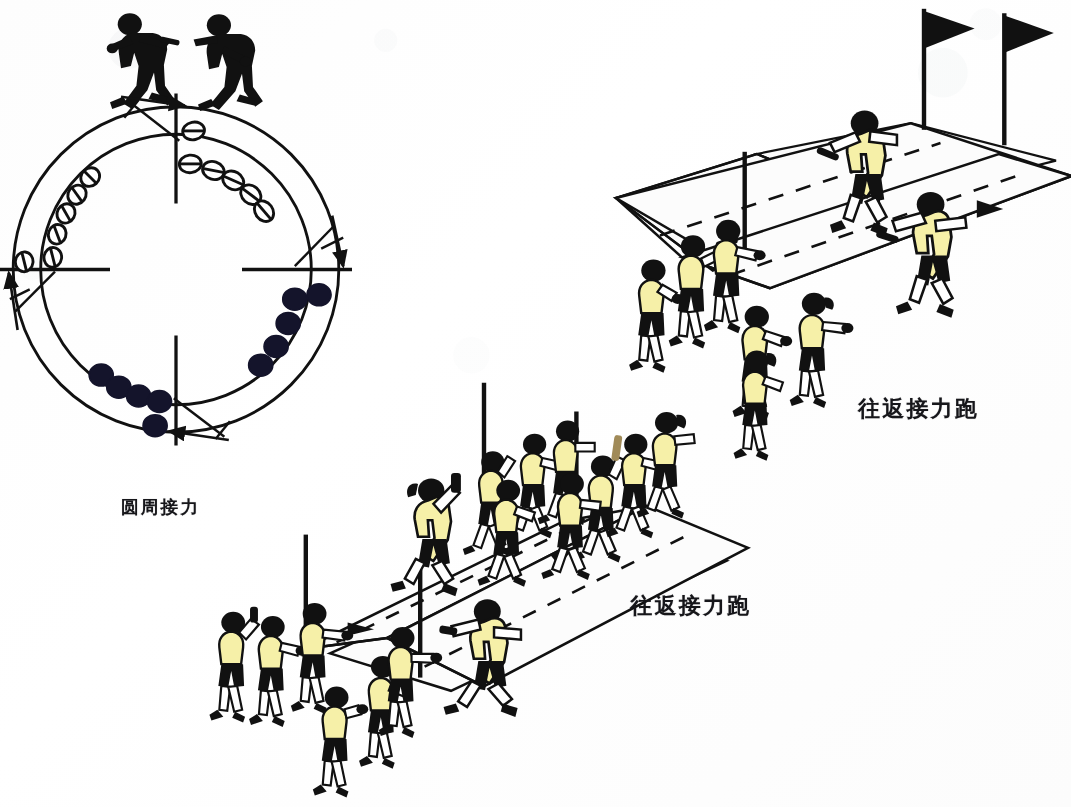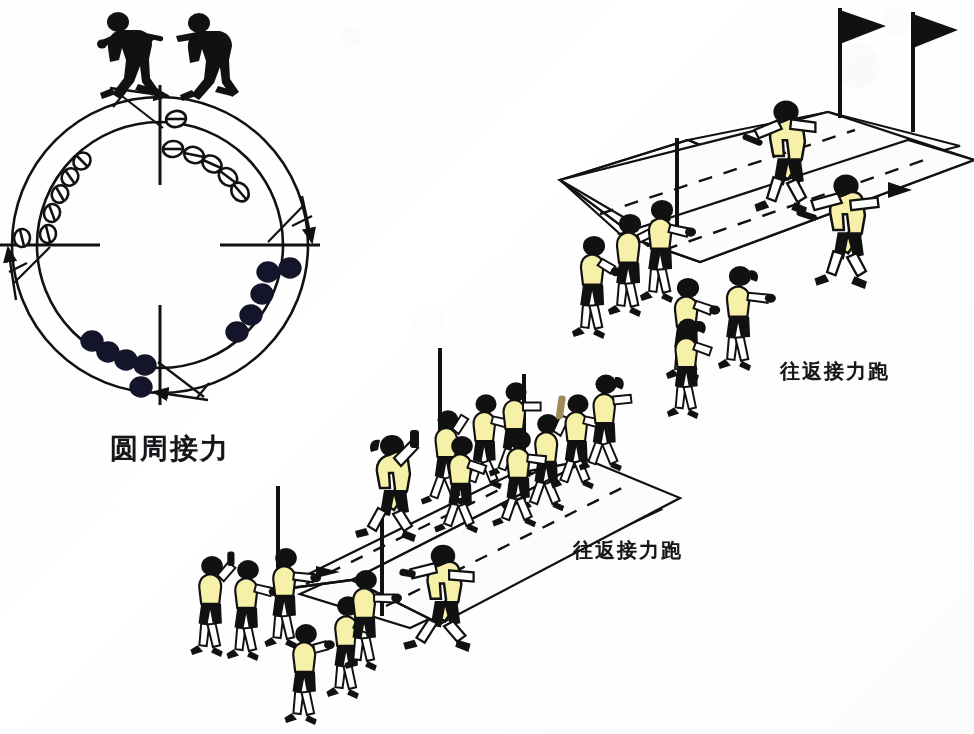--- a/index.html
+++ b/index.html
@@ -30,21 +30,21 @@
   svg.layer{position:absolute;left:0;top:0;width:974px;height:734px;}
   .cap{
     position:absolute;
     color:#16161a;
     font-family:Liberation Mono, monospace;
     font-weight:700;
     letter-spacing:2px;
     white-space:nowrap;
     text-shadow:0 0 1px rgba(0,0,0,.25);
   }
-  #cap-circle{left:110px;top:430px;font-size:28px;}
+  #cap-circle{left:110px;top:451px;font-size:16px;}
   #cap-shuttle{left:780px;top:358px;font-size:20px;}
   #cap-face{left:573px;top:537px;font-size:20px;}
 </style>
 </head>
 <body>
 
 <div id="stage">
   <div class="paper-noise"></div>
 
   <svg class="layer" viewBox="0 0 974 734" xmlns="http://www.w3.org/2000/svg">

